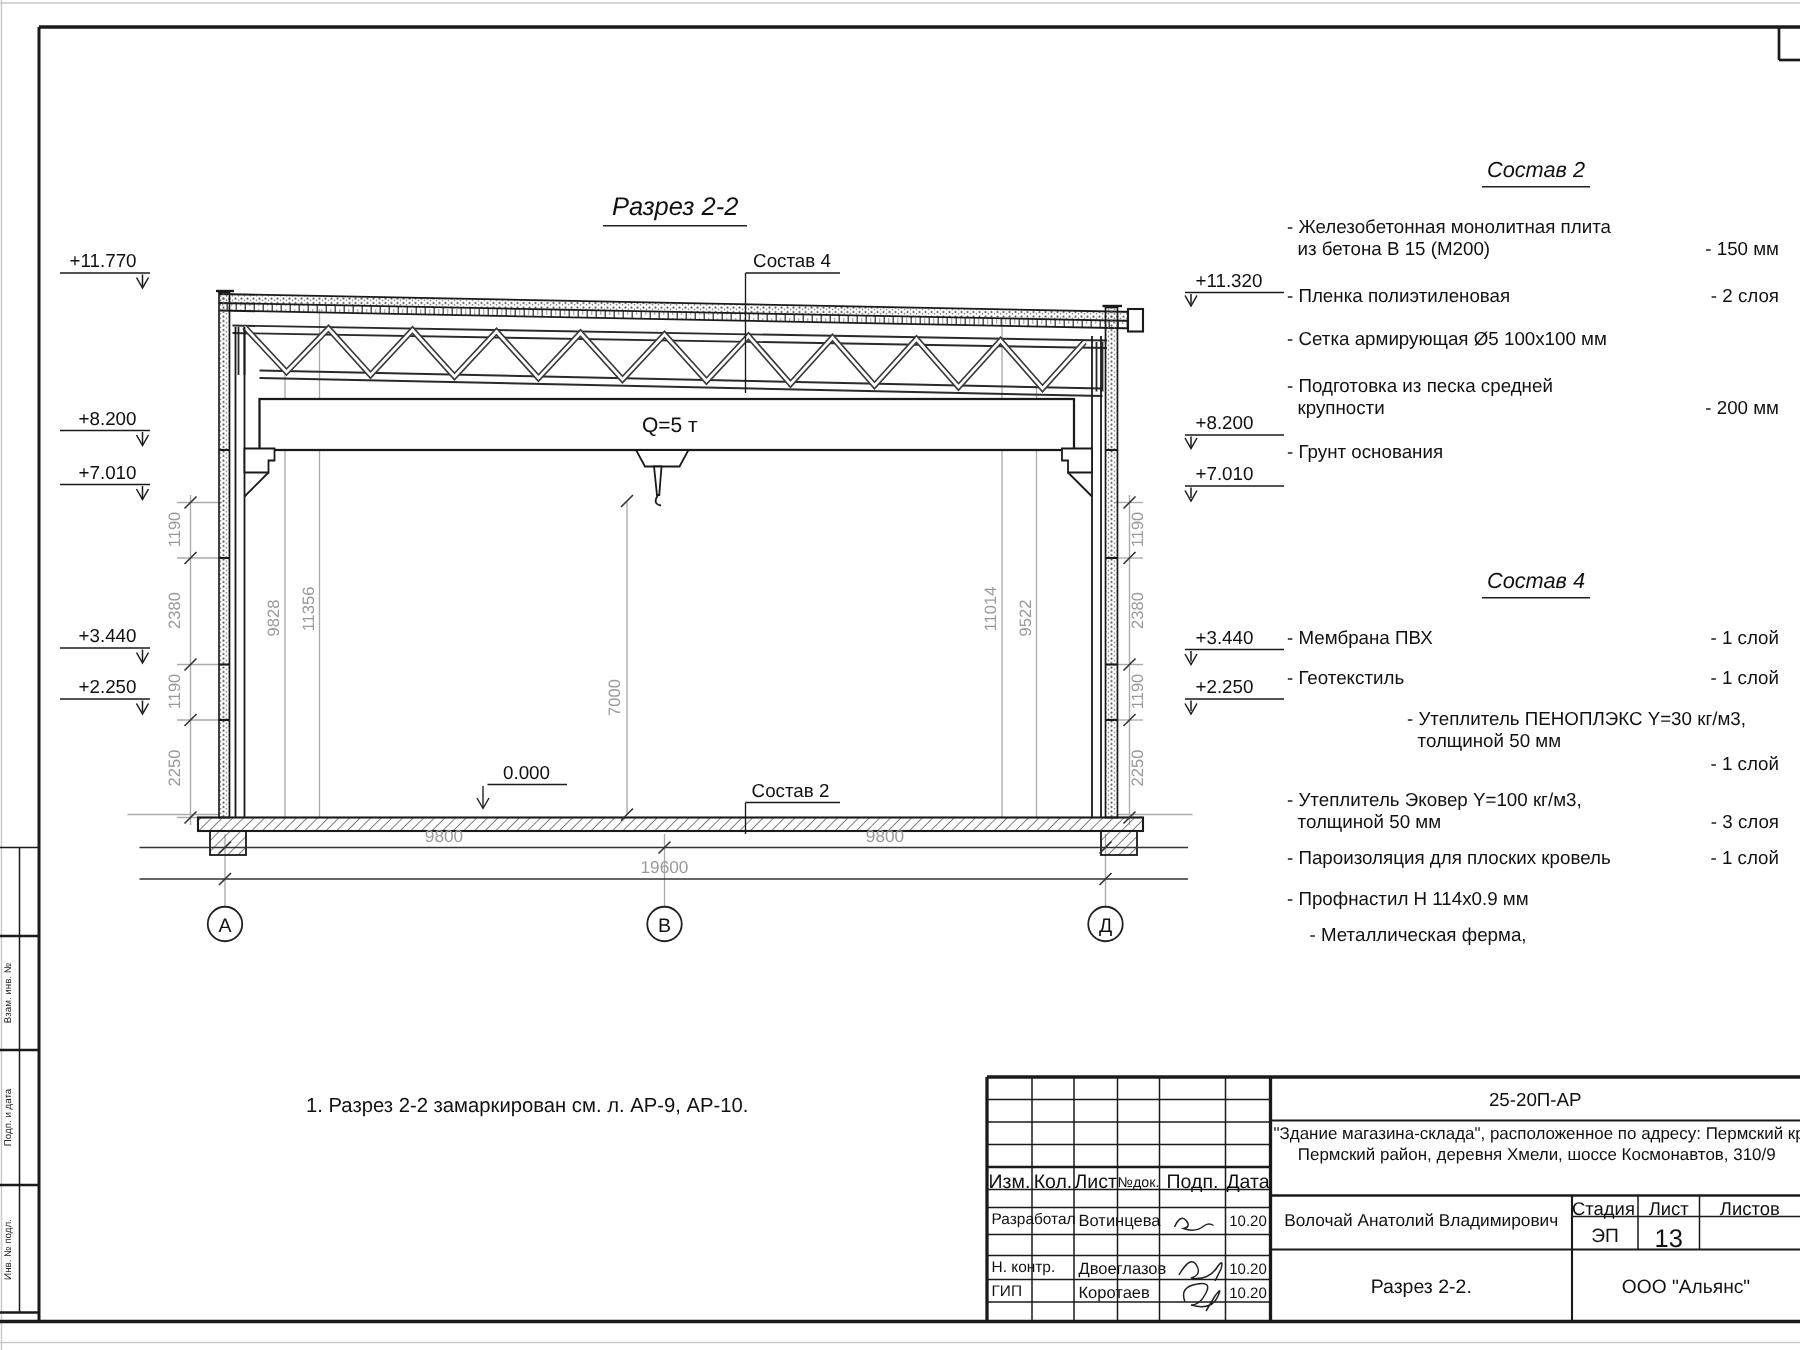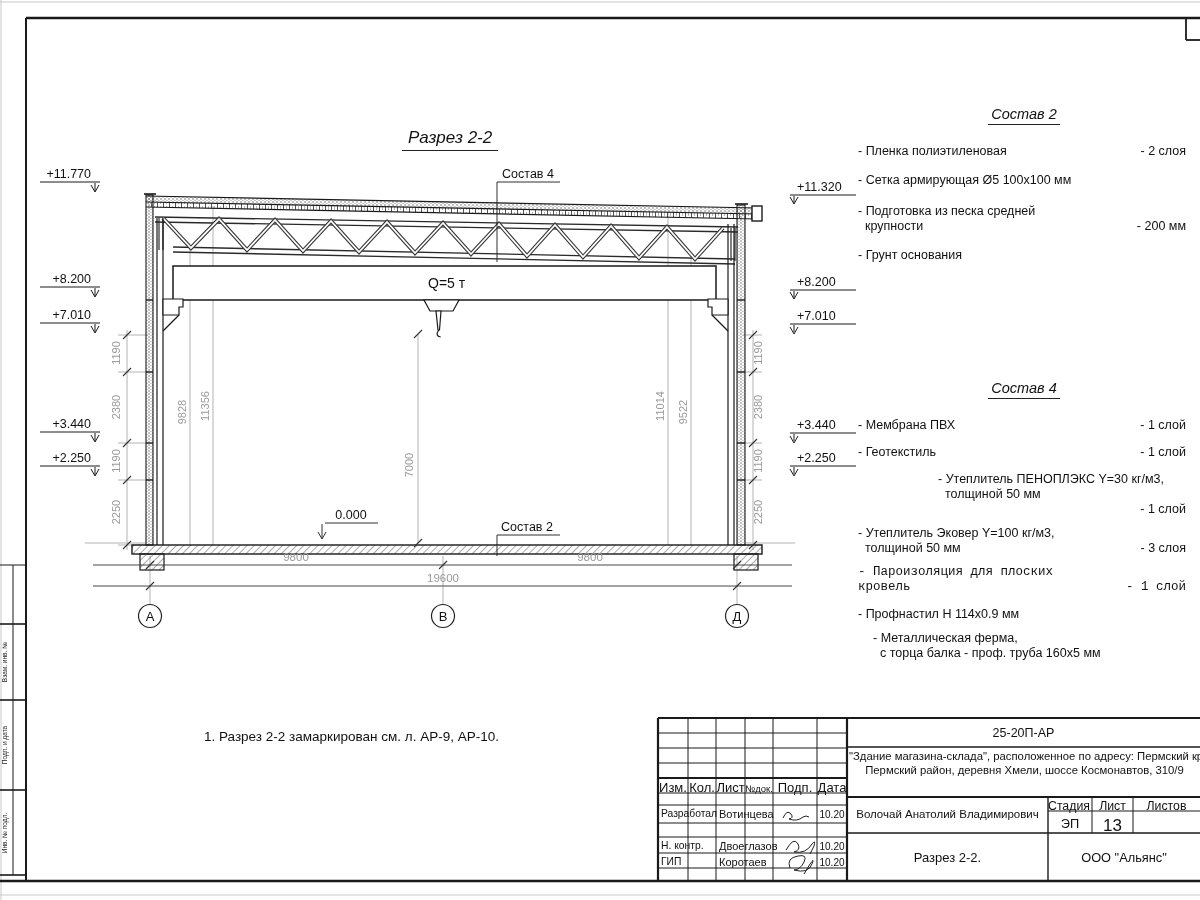--- a/index.html
+++ b/index.html
@@ -350,20 +350,27 @@
     <path d="M790,868 q-4,-10 8,-12 q10,-2 6,6 q-4,8 -10,8 q14,4 18,-6 q3,-7 -2,0 l-6,10"></path>
   </g>
 </svg>
 
 <div class="dwg-title">Разрез 2-2</div>
 
 <div class="note">1. Разрез 2-2 замаркирован см. л. АР-9, АР-10.</div>
 
 <div class="sostav" style="top:106px;">
   <div class="sostav-title"><span>Состав 2</span></div>
+  <div class="srow" style="margin-bottom:16px;">
+    <div class="txt">
+        <div>- Железобетонная  монолитная плита</div>
+        <div style="padding-left:7px;">из бетона В 15 (М200)</div>
+      </div>
+    <div class="val">- 150 мм</div>
+  </div>
   <div class="srow" style="margin-bottom:14px;">
     <div class="txt">- Пленка полиэтиленовая</div>
       <div class="val">-  2 слоя</div>
   </div>
   <div class="srow" style="margin-bottom:16px;">
     <div class="txt">- Сетка армирующая Ø5 100х100 мм</div>
       <div class="val"></div>
   </div>
   <div class="srow" style="margin-bottom:14px;">
     <div class="txt">
@@ -395,32 +402,31 @@
       </div>
     <div class="val">- 1 слой</div>
   </div>
   <div class="srow" style="margin-bottom:9px;">
     <div class="txt">
         <div>- Утеплитель Эковер Y=100 кг/м3,</div>
         <div style="padding-left:7px;">толщиной 50 мм</div>
       </div>
     <div class="val">- 3 слоя</div>
   </div>
-  <div class="srow" style="margin-bottom:12px;font-family:Liberation Mono, monospace;">
+  <div class="srow" style="margin-bottom:12px;">
     <div class="txt">- Пароизоляция для плоских кровель</div>
       <div class="val">- 1 слой</div>
   </div>
   <div class="srow" style="margin-bottom:9px;">
     <div class="txt">- Профнастил Н 114х0.9 мм</div>
       <div class="val"></div>
   </div>
   <div class="srow">
     <div class="txt" style="width:300px;margin-left:15px;">
         <div>- Металлическая ферма,</div>
-        <div style="padding-left:7px;">с торца балка - проф. труба 160х5 мм</div>
       </div>
     <div class="val"></div>
   </div>
 </div>
 
 <div>
   <div class="t c tb" style="left:847px;top:726px;width:353px;font-size:12.5px;">25-20П-АР</div>
   <div class="t c" style="left:849px;top:750px;width:351px;font-size:11.3px;">"Здание магазина-склада", расположенное по адресу: Пермский край,</div>
   <div class="t c" style="left:849px;top:764px;width:351px;font-size:11.3px;">Пермский район, деревня Хмели, шоссе Космонавтов, 310/9</div>
 

